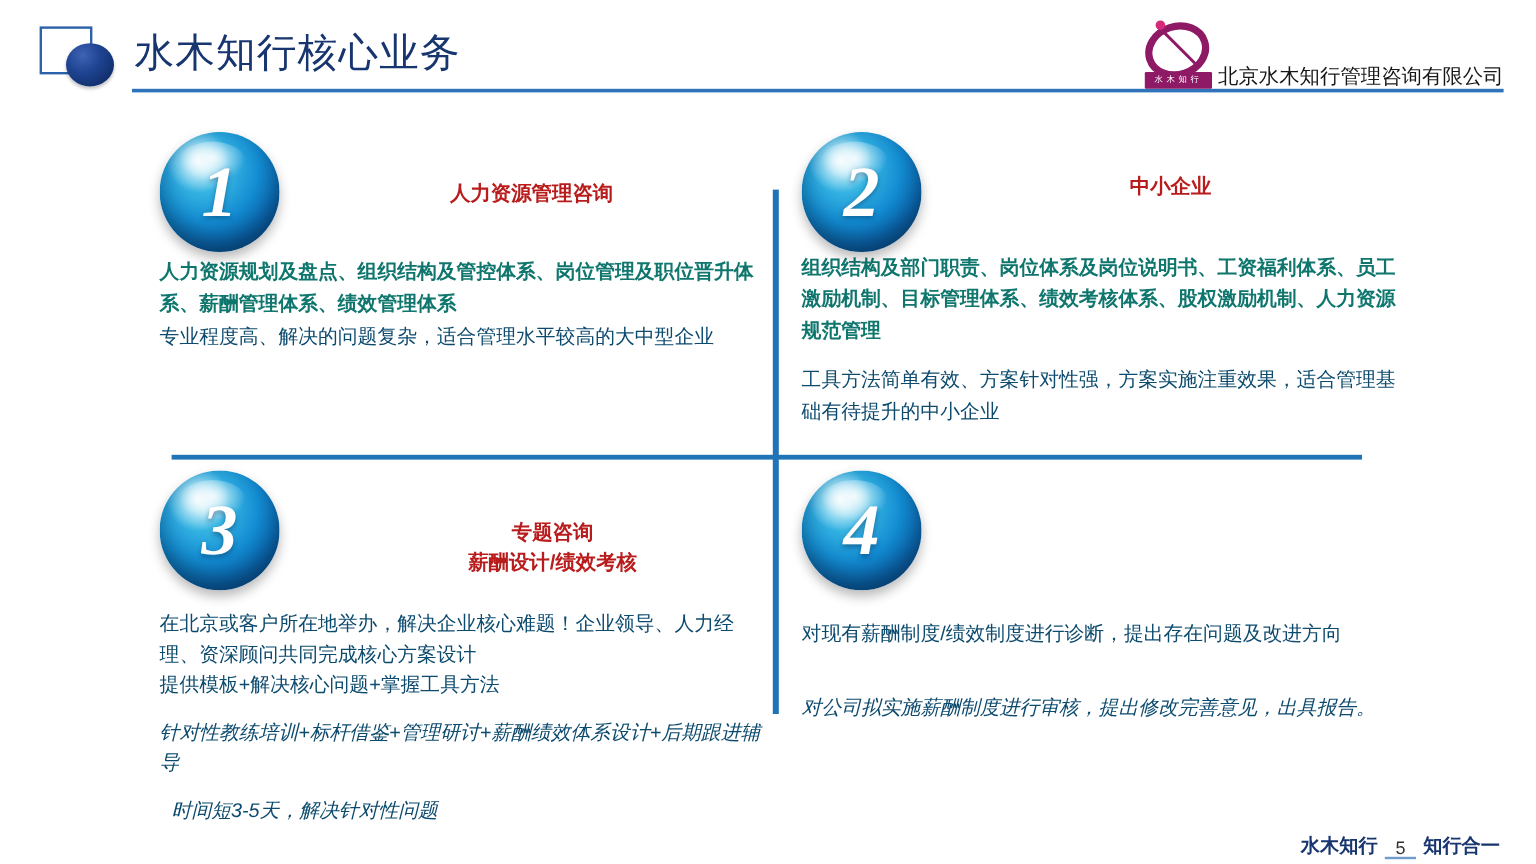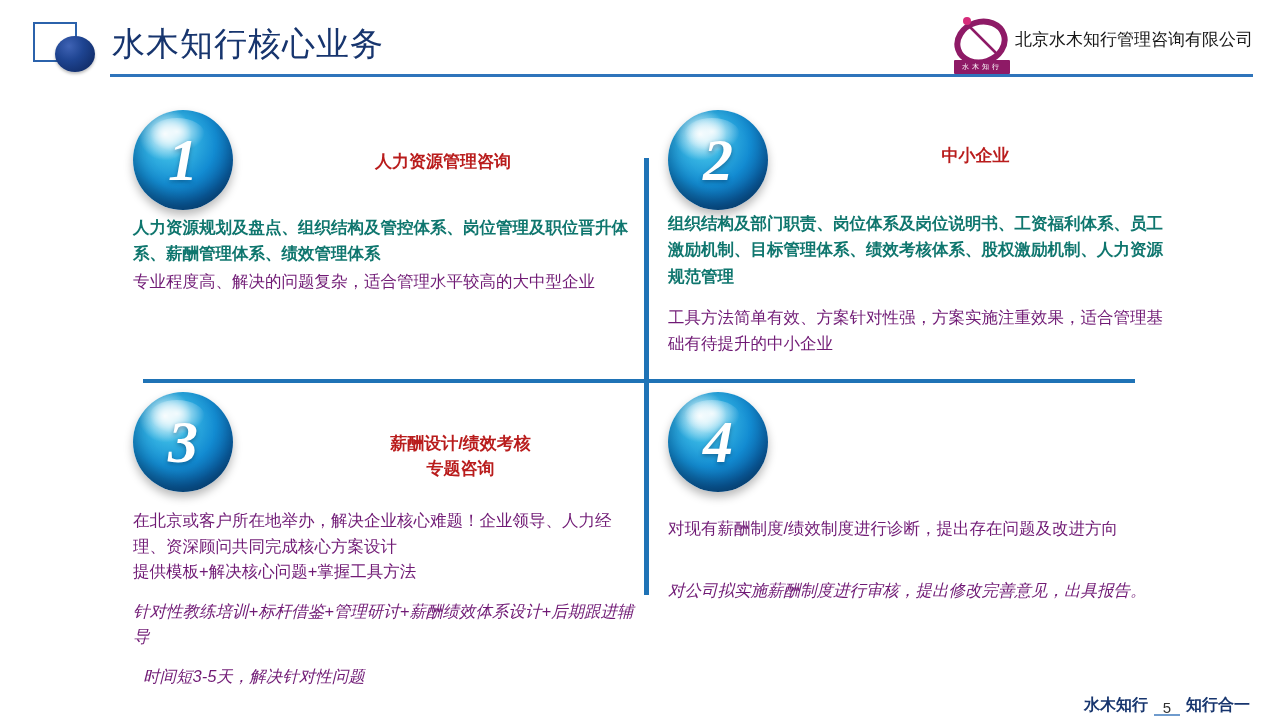--- a/index.html
+++ b/index.html
@@ -24,21 +24,21 @@
   .hdr-title{
     position:absolute;left:112px;top:22px;
     font-size:33px;font-weight:normal;color:#17356e;letter-spacing:1px;
     white-space:nowrap;
   }
   .hdr-rule{
     position:absolute;left:110px;top:74px;width:1143px;height:3px;
     background:#2f74bb;
   }
   .hdr-company{
-    position:absolute;right:27px;top:28px;
+    position:absolute;right:27px;top:52px;
     font-size:17px;color:#161616;white-space:nowrap;
   }
   .hdr-logo{position:absolute;left:945px;top:14px;width:72px;height:62px;}
   .hdr-logo .band{
     position:absolute;left:9px;top:46px;width:56px;height:14px;
     background:#8e1a66;border-radius:1px;
   }
   .hdr-logo .band span{
     display:block;text-align:center;color:#fff;font-size:7px;line-height:14px;letter-spacing:3px;
   }
@@ -84,21 +84,21 @@
   #q2 .qtitle{top:18px;}
   #q3 .qtitle{top:24px;left:150px;}
   #q4 .qtitle{top:24px;left:110px;}
 
   .qbody{margin-top:2px;}
   .bold-para{
     color:#0f766e;font-size:16.5px;font-weight:bold;line-height:1.6;
     margin:0 0 2px 0;
   }
   .plain-para{
-    color:#701a75;font-size:16.5px;line-height:1.55;margin:0;
+    color:#0c4a6e;font-size:16.5px;line-height:1.55;margin:0;
   }
   .plain-para + .plain-para{margin-top:14px;font-style:italic;}
   .indent{padding-left:10px;}
   #q1 .qbody{margin-top:4px;}
   #q2 .qbody{margin-top:0px;}
   #q2 .plain-para{margin-top:16px;}
   #q3 .qbody{margin-top:16px;}
   #q4 .qbody{margin-top:24px;}
   #q4 .plain-para + .plain-para{margin-top:36px;}
 
@@ -169,22 +169,22 @@
       <p class="bold-para">组织结构及部门职责、岗位体系及岗位说明书、工资福利体系、员工激励机制、目标管理体系、绩效考核体系、股权激励机制、人力资源规范管理</p>
       <p class="plain-para">工具方法简单有效、方案针对性强，方案实施注重效果，适合管理基础有待提升的中小企业</p>
     </div>
   </div>
 
   <div class="quad" id="q3">
     <div class="qhead">
       <div class="orb3d"></div>
       <div class="orb-num">3</div>
       <div class="qtitle">
+        <div>专题咨询</div>
         <div>薪酬设计/绩效考核</div>
-        <div>专题咨询</div>
       </div>
     </div>
     <div class="qbody">
       <p class="plain-para" style="white-space:pre-line">在北京或客户所在地举办，解决企业核心难题！企业领导、人力经理、资深顾问共同完成核心方案设计
 提供模板+解决核心问题+掌握工具方法</p>
       <p class="plain-para">针对性教练培训+标杆借鉴+管理研讨+薪酬绩效体系设计+后期跟进辅导</p>
       <p class="plain-para indent">时间短3-5天，解决针对性问题</p>
     </div>
   </div>
 

